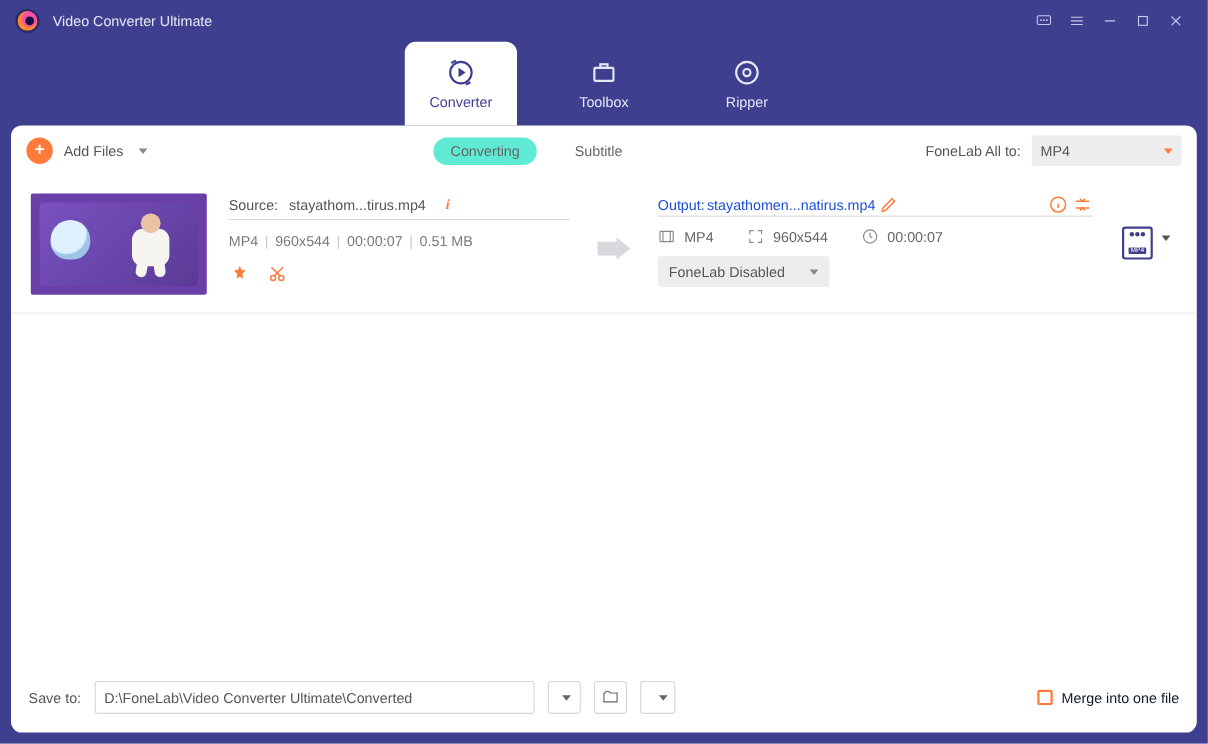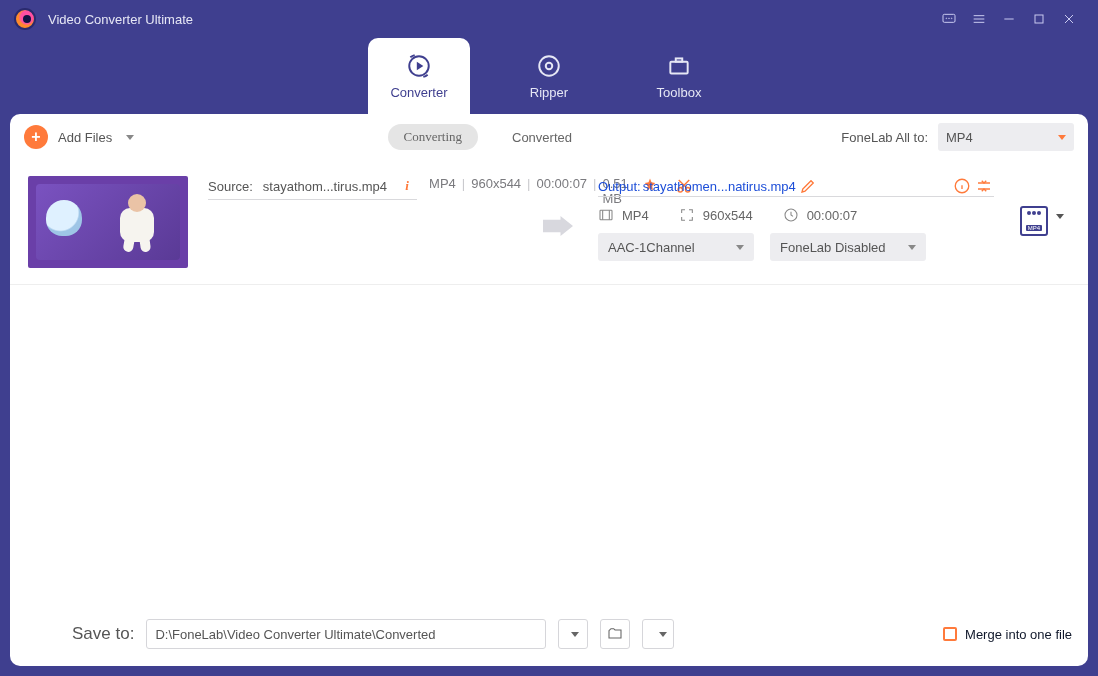--- a/index.html
+++ b/index.html
@@ -26,39 +26,39 @@
 
 
 .toolbar { height: 46px; display:flex; align-items:center; padding: 0 14px; }
 .add-btn { display:flex; align-items:center; gap:10px; color:#555; font-size:13px; cursor:pointer; }
 .plus-circle { width:24px; height:24px; border-radius:50%; background:#ff7a3b; display:flex; align-items:center; justify-content:center; color:#fff; font-size:16px; font-weight:bold; }
 .caret-down { width:0; height:0; border-left:4px solid transparent; border-right:4px solid transparent; border-top:5px solid #888; margin-left:4px; }
 .caret-down.orange { border-top-color:#ff7a3b; }
 .tool-spacer { flex:1; }
 .pill-tabs { display:flex; gap:18px; align-items:center; }
 .pill { padding:5px 16px; border-radius:14px; font-size:13px; color:#666; cursor:pointer; }
-.pill.active { background:#e5e5e5;font-family:Liberation Serif, serif; }
+.pill.active { background:#5eead4; }
 .convert-all-label { font-size:13px; color:#555; margin-left:auto; margin-right:10px; }
 .format-select { width:136px; height:28px; background:#ededf0; border-radius:3px; display:flex; align-items:center; padding:0 8px; font-size:13px; color:#555; cursor:pointer; }
 .format-select .caret-down { margin-left:auto; }
 
 
 .filelist { flex:1; overflow:auto; }
 .filerow { display:flex; padding:16px 18px; border-bottom:1px solid #eee; align-items:flex-start; gap:20px; }
 .thumb { width:160px; height:92px; background:#6a3fa8; border-radius:2px; position:relative; overflow:hidden; }
 .blanket { position:absolute; inset:8px; background:linear-gradient(135deg,#7a52c0,#5a3a96); border-radius:4px; }
 .toy { position:absolute; width:36px; height:36px; left:18px; top:24px; background:radial-gradient(circle at 40% 35%, #dff1ff 0 55%, #9ec5e6 60% 100%); border-radius:50% 50% 45% 45%; }
 .baby { position:absolute; right:24px; top:18px; width:52px; height:56px; }
 .baby-head { position:absolute; width:18px; height:18px; background:#eac3a6; border-radius:50%; top:0; left:16px; }
 .baby-body { position:absolute; width:34px; height:34px; background:#f6f4ef; border-radius:10px; top:14px; left:8px; }
 .baby-leg { position:absolute; width:10px; height:18px; background:#f6f4ef; border-radius:5px; top:40px; }
 .baby-leg.l { left:12px; transform:rotate(10deg); }
 .baby-leg.r { left:28px; transform:rotate(-8deg); }
 
-.src-col { width:310px; display:flex; flex-direction:row; gap:12px; }
+.src-col { width:310px; display:flex; flex-direction:column; gap:12px; }
 .line1 { display:flex; align-items:center; gap:10px; font-size:13px; color:#555; border-bottom:1px solid transparent; }
 .divider { height:1px; background:#d9d9dc; margin-top:2px; }
 .meta { font-size:13px; color:#7a7a7e; display:flex; gap:6px; }
 .meta .sep { color:#c9c9cd; }
 .src-actions { display:flex; gap:14px; }
 .icon-btn { width:20px; height:20px; display:flex; align-items:center; justify-content:center; color:#ff7a3b; cursor:pointer; }
 .icon-btn svg { width:18px; height:18px; stroke:currentColor; fill:none; stroke-width:1.8; }
 .icon-btn.fill svg { fill:currentColor; stroke:none; }
 
 .arrow-mid { width:40px; display:flex; align-items:center; justify-content:center; align-self:center; color:#d8d8de; margin-top:8px; }
@@ -76,21 +76,21 @@
 .mini-select { height:28px; background:#ededf0; display:flex; align-items:center; padding:0 10px; font-size:13px; color:#555; border-radius:3px; cursor:pointer; min-width:156px; }
 .mini-select .caret-down { margin-left:auto; border-top-color:#888; }
 
 .profile-col { width:56px; display:flex; align-items:flex-start; justify-content:center; gap:4px; padding-top:30px; }
 .profile-box { width:28px; height:30px; border:2px solid #3f3f8f; border-radius:3px; position:relative; display:flex; flex-direction:column; align-items:center; justify-content:space-between; padding:3px 0; }
 .profile-box .dots { width:4px; height:4px; background:#3f3f8f; border-radius:50%; box-shadow: -5px 0 #3f3f8f, 5px 0 #3f3f8f; }
 .profile-box .lbl { font-size:6px; background:#3f3f8f; color:#fff; padding:0 2px; border-radius:1px; }
 
 
 .bottombar { height:64px; display:flex; align-items:center; padding:0 16px; gap:12px; }
-.save-label { font-size:17px; color:#555;margin-left:46px; }
+.save-label { font-size:13px; color:#555; }
 .path-select { flex:0 0 400px; height:30px; border:1px solid #d6d6da; border-radius:3px; display:flex; align-items:center; padding:0 8px; font-size:13px; color:#555; }
 .btn-square { width:30px; height:30px; border:1px solid #d6d6da; border-radius:3px; display:flex; align-items:center; justify-content:center; cursor:pointer; color:#666; }
 .btn-square svg { width:16px; height:16px; stroke:currentColor; fill:none; stroke-width:1.6; }
 .btn-pill { height:30px; border:1px solid #d6d6da; border-radius:3px; display:flex; align-items:center; padding:0 6px 0 8px; cursor:pointer; color:#666; gap:4px; }
 .bottom-spacer { flex:1; }
 .merge { display:flex; align-items:center; gap:8px; font-size:13px; color:#0f172a; cursor:pointer; }
 .merge .cb { width:14px; height:14px; border:2px solid #ff7a3b; border-radius:2px; }
 .convert-all-btn { width:156px; height:40px; background:#6a6ae0; color:#fff; border:none; border-radius:6px; font-size:17px; cursor:pointer; margin-left:14px; }
 </style>
 </head>
@@ -140,46 +140,46 @@
       <svg viewBox="0 0 24 24">
           <circle cx="12" cy="12" r="9"></circle>
           <polygon points="10,8 16,12 10,16" fill="currentColor" stroke="none"></polygon>
           <path d="M4 4 A11 11 0 0 1 8 2"></path>
           <path d="M20 20 A11 11 0 0 1 16 22"></path>
         </svg>
       <span>Converter</span>
     </div>
     <div class="main-tab">
       <svg viewBox="0 0 24 24">
+          <rect x="4" y="8" width="16" height="11" rx="1"></rect>
+          <rect x="9" y="5" width="6" height="3"></rect>
+        </svg>
+      <span>Toolbox</span>
+    </div>
+    <div class="main-tab">
+      <svg viewBox="0 0 24 24">
           <circle cx="12" cy="12" r="9"></circle>
           <circle cx="12" cy="12" r="3"></circle>
         </svg>
       <span>Ripper</span>
-    </div>
-    <div class="main-tab">
-      <svg viewBox="0 0 24 24">
-          <rect x="4" y="8" width="16" height="11" rx="1"></rect>
-          <rect x="9" y="5" width="6" height="3"></rect>
-        </svg>
-      <span>Toolbox</span>
     </div>
   </div>
 
   <div class="panel">
 
     <div class="toolbar">
       <div class="add-btn">
         <div class="plus-circle">+</div>
         <span>Add Files</span>
         <div class="caret-down"></div>
       </div>
       <div class="tool-spacer"></div>
       <div class="pill-tabs">
         <div class="pill active">Converting</div>
-        <div class="pill">Converted</div>
+        <div class="pill">Subtitle</div>
       </div>
       <div class="tool-spacer"></div>
       <div class="convert-all-label">FoneLab All to:</div>
       <div class="format-select">
         <span>MP4</span>
         <div class="caret-down orange"></div>
       </div>
     </div>
 
     <div class="filelist">
@@ -287,24 +287,20 @@
             <div class="cell">
               <svg viewBox="0 0 24 24">
                   <circle cx="12" cy="12" r="9"></circle>
                   <polyline points="12,7 12,12 15,14"></polyline>
                 </svg>
               <span>00:00:07</span>
             </div>
           </div>
           <div class="out-selects">
             <div class="mini-select">
-              <span>AAC-1Channel</span>
-              <div class="caret-down"></div>
-            </div>
-            <div class="mini-select">
               <span>FoneLab Disabled</span>
               <div class="caret-down"></div>
             </div>
           </div>
         </div>
 
         <div class="profile-col">
           <div class="profile-box">
             <div class="dots"></div>
             <div class="lbl">MP4</div>

